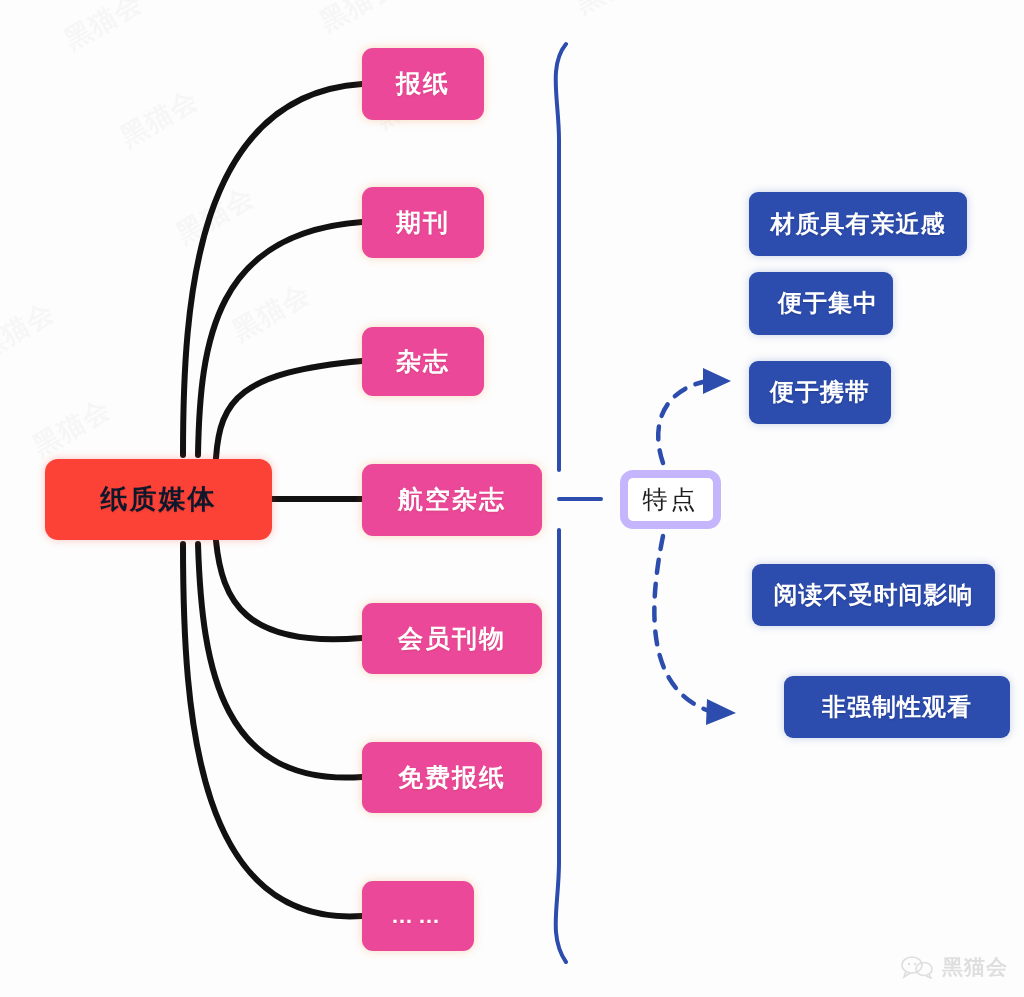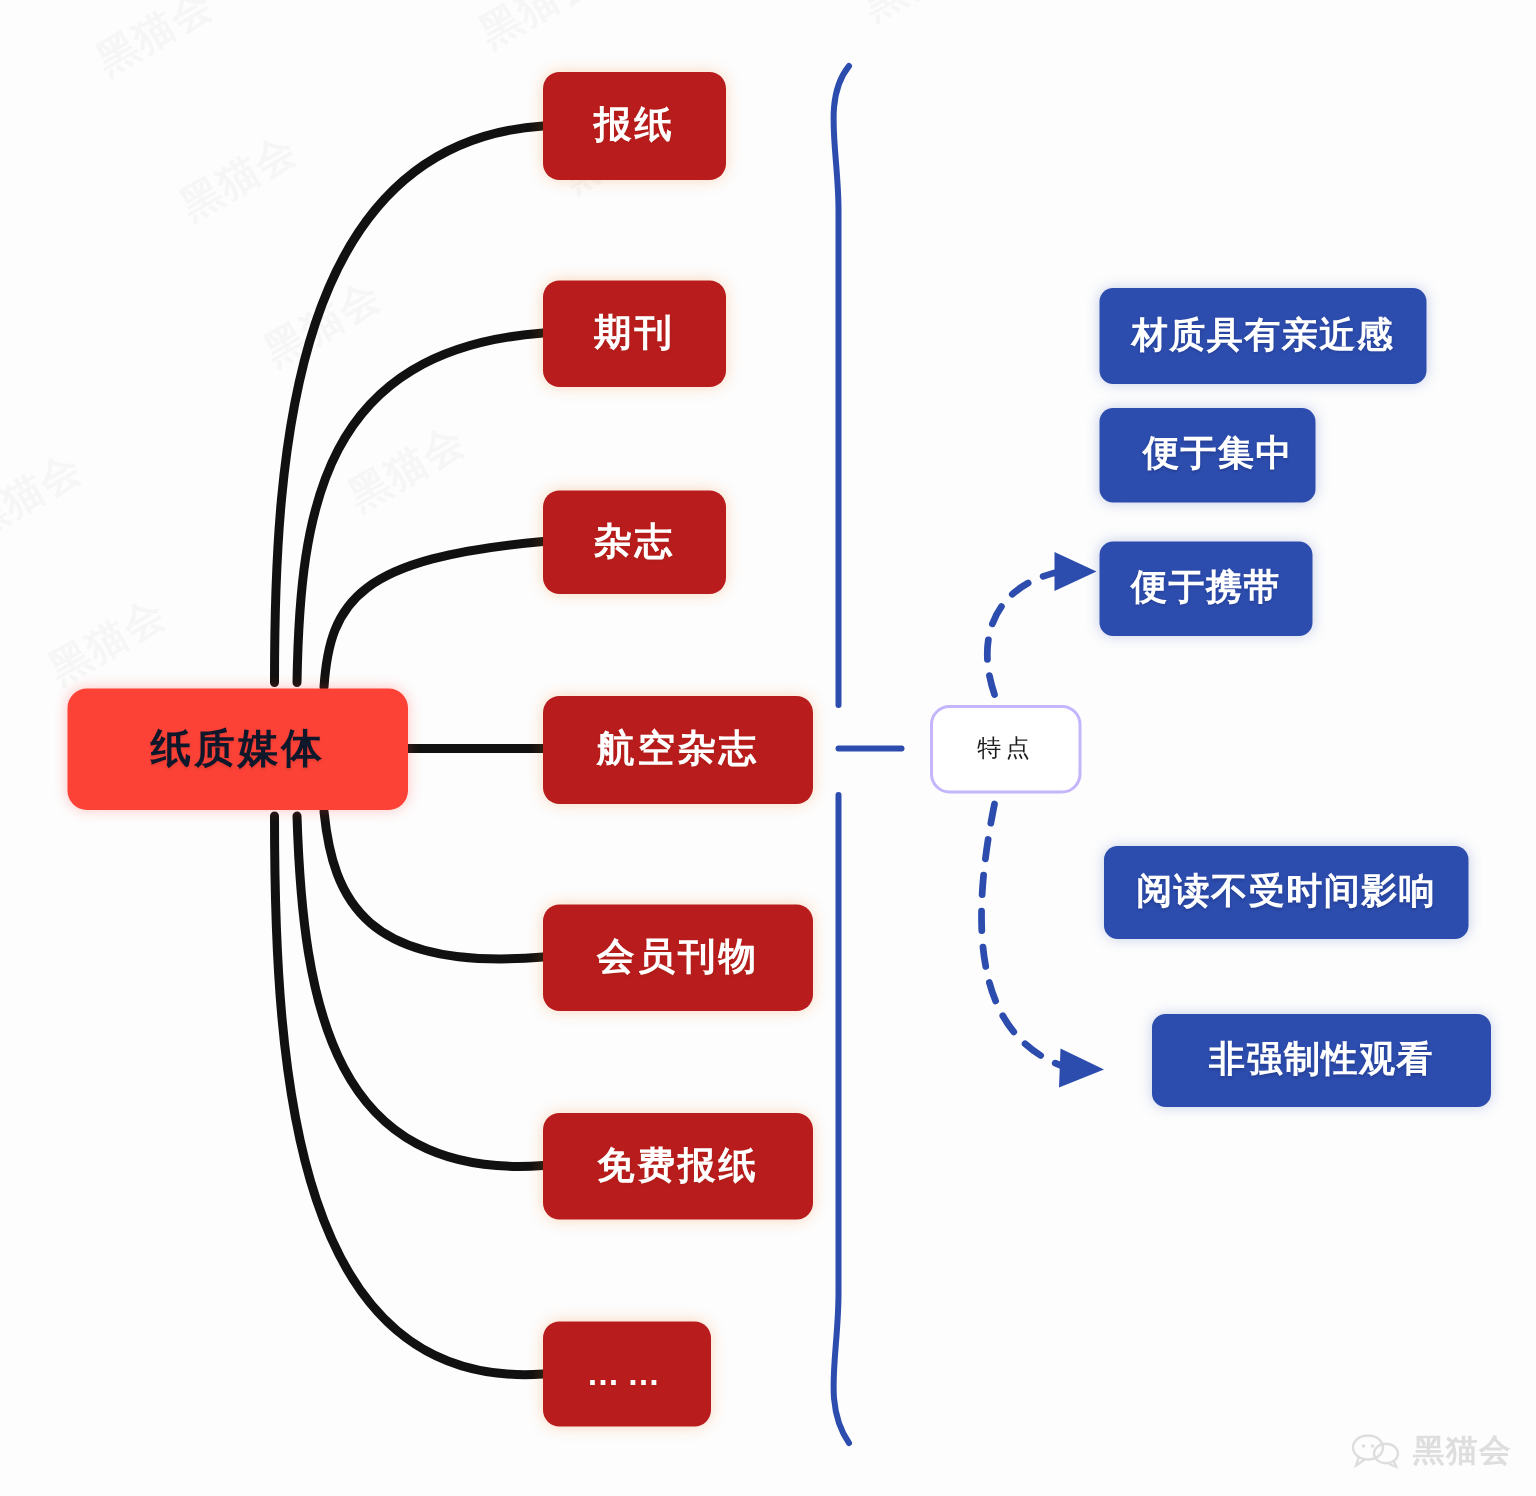--- a/index.html
+++ b/index.html
@@ -72,48 +72,49 @@
     color: #0f172a;
     font-size: 27px;
     font-weight: bold;
     letter-spacing: 2px;
     border-radius: 13px;
     box-shadow: 0 0 9px rgba(252,66,55,0.30);
     text-shadow: 0 1px 2px rgba(0,0,0,0.10);
   }
 
   .node-orange {
-    background: #b91c1c;
+    background: #ec4899;
     color: #ffffff;
     font-size: 25px;
     font-weight: bold;
     letter-spacing: 2px;
     border-radius: 11px;
     box-shadow: 0 0 10px rgba(240,120,26,0.28);
     text-shadow: 0 1px 2px rgba(120,50,0,0.18);
   }
   .node-orange.dots { letter-spacing: 5px; font-size: 22px; }
 
   .node-blue {
     background: #2c4cae;
     color: #ffffff;
     font-size: 24px;
     font-weight: bold;
     letter-spacing: 1px;
     border-radius: 9px;
     box-shadow: 0 0 9px rgba(44,76,174,0.26);
     text-shadow: 0 1px 2px rgba(0,0,20,0.18);
+    margin-left: 16px;
   }
 
   .node-outline {
     background: #ffffff;
     color: #1d1d1d;
-    font-size: 16px;
+    font-size: 25px;
     letter-spacing: 3px;
-    border: 2px solid #c4b5fd;
+    border: 8px solid #c4b5fd;
     border-radius: 13px;
   }
 
   
   #corner-mark {
     position: absolute;
     right: 16px;
     bottom: 16px;
     z-index: 3;
     display: flex;

